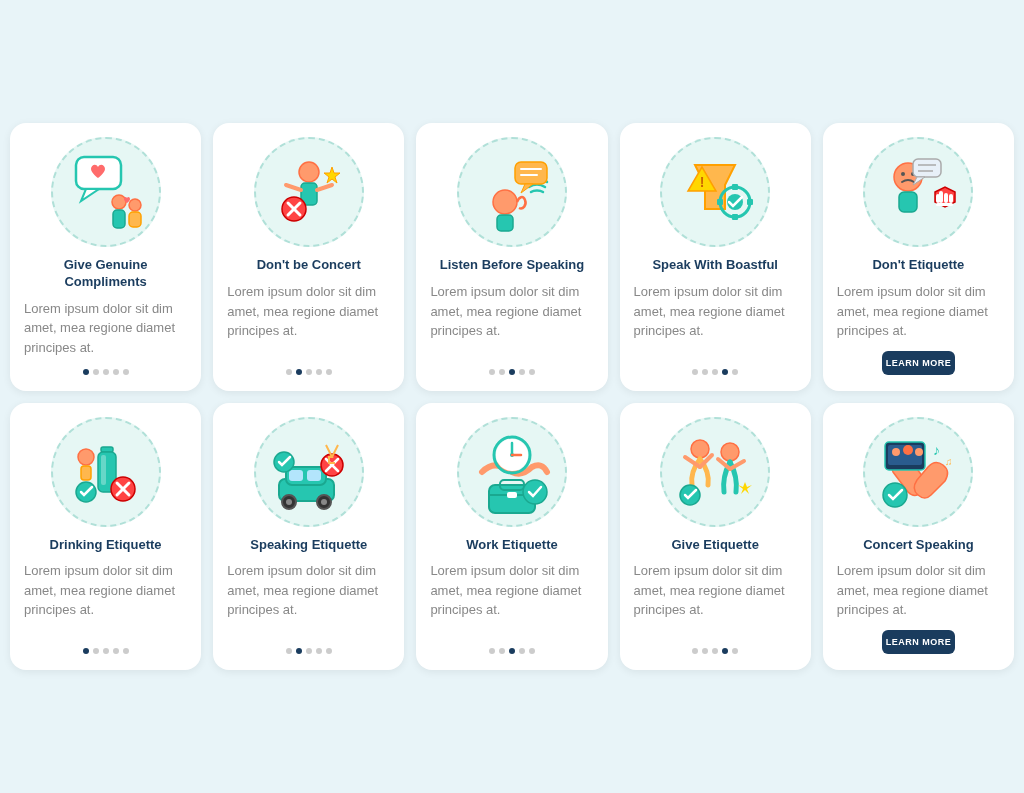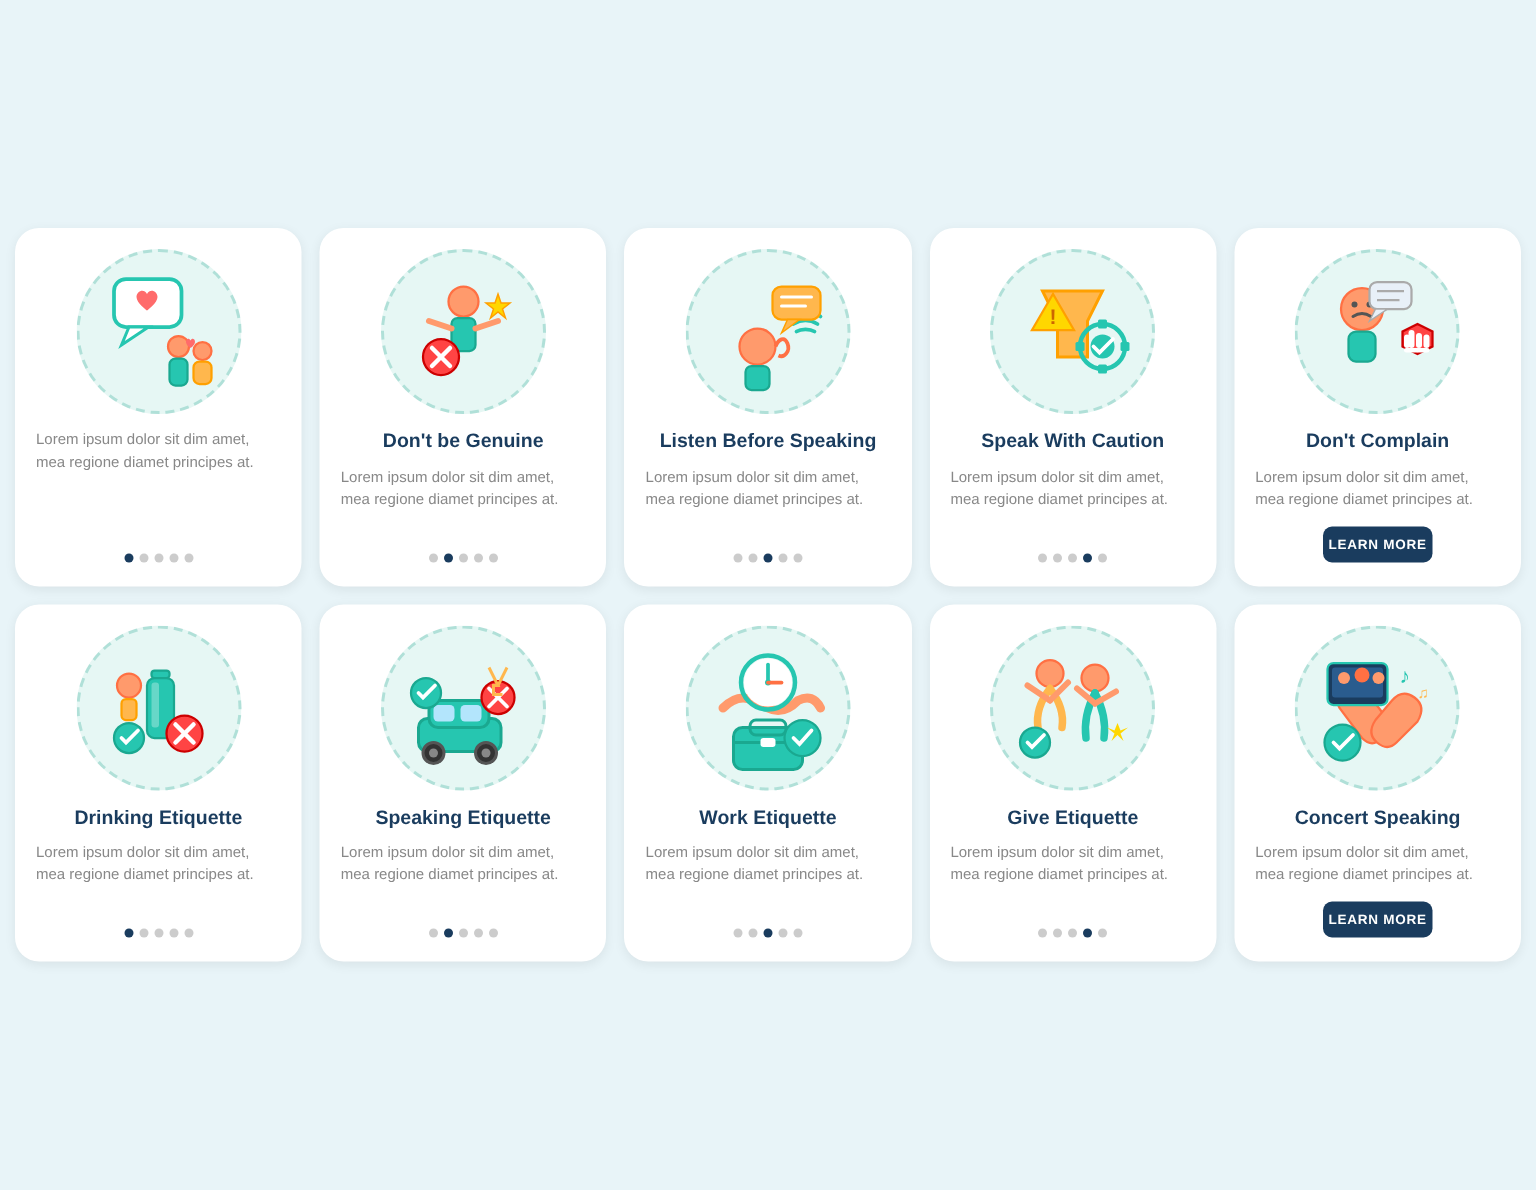--- a/index.html
+++ b/index.html
@@ -52,21 +52,21 @@
     }
     .card-title {
       font-weight: 700;
       font-size: 13px;
       color: #1a3c5e;
       text-align: center;
       margin-bottom: 8px;
       line-height: 1.3;
     }
     .card-desc {
-      font-size: 10px;
+      font-size: 13px;
       color: #888;
       text-align: left;
       line-height: 1.5;
       width: 100%;
       flex: 1;
     }
     .dots {
       display: flex;
       gap: 4px;
       margin-top: 10px;
@@ -117,20 +117,21 @@
 
           <circle cx="58" cy="55" r="7" fill="#ff9a6c" stroke="#ff7043" stroke-width="1.5"></circle>
           <rect x="52" y="63" width="12" height="18" rx="4" fill="#26c6b0" stroke="#1aa890" stroke-width="1.5"></rect>
           <circle cx="74" cy="58" r="6" fill="#ff9a6c" stroke="#ff7043" stroke-width="1.5"></circle>
           <rect x="68" y="65" width="12" height="15" rx="4" fill="#ffb74d" stroke="#ffa000" stroke-width="1.5"></rect>
 
           <path d="M63 52 C63 50,65 49,66 51 C67 49,69 50,69 52 C69 54,66 56,66 56 C66 56,63 54,63 52Z" fill="#ff6b6b"></path>
         </svg>
       </div>
     </div>
+    <div class="card-title">Give Genuine Compliments</div>
     <div class="card-desc">Lorem ipsum dolor sit dim amet, mea regione diamet principes at.</div>
     <div class="dots">
       <div class="dot active"></div>
       <div class="dot"></div>
       <div class="dot"></div>
       <div class="dot"></div>
       <div class="dot"></div>
     </div>
   </div>
 
@@ -146,21 +147,21 @@
           <line x1="53" y1="43" x2="68" y2="38" stroke="#ff9a6c" stroke-width="4" stroke-linecap="round"></line>
 
           <polygon points="68,20 70,26 76,26 71,30 73,36 68,32 63,36 65,30 60,26 66,26" fill="#ffd700" stroke="#ffa000" stroke-width="1"></polygon>
 
           <circle cx="30" cy="62" r="12" fill="#ff4444" stroke="#cc0000" stroke-width="1.5"></circle>
           <line x1="24" y1="56" x2="36" y2="68" stroke="#fff" stroke-width="3" stroke-linecap="round"></line>
           <line x1="36" y1="56" x2="24" y2="68" stroke="#fff" stroke-width="3" stroke-linecap="round"></line>
         </svg>
       </div>
     </div>
-    <div class="card-title">Don't be Genuine</div>
+    <div class="card-title">Don't be Concert</div>
     <div class="card-desc">Lorem ipsum dolor sit dim amet, mea regione diamet principes at.</div>
     <div class="dots">
       <div class="dot"></div>
       <div class="dot active"></div>
       <div class="dot"></div>
       <div class="dot"></div>
       <div class="dot"></div>
     </div>
   </div>
 
@@ -213,21 +214,21 @@
           <rect x="47" y="52" width="6" height="6" rx="1" fill="#26c6b0"></rect>
           <rect x="77" y="52" width="6" height="6" rx="1" fill="#26c6b0"></rect>
 
           <polygon points="32,20 18,44 46,44" fill="#ffd700" stroke="#ffa000" stroke-width="1.5"></polygon>
           <text x="32" y="40" text-anchor="middle" font-size="14" font-weight="bold" fill="#cc6600">!</text>
 
           <path d="M59 55 L63 59 L72 50" fill="none" stroke="#fff" stroke-width="2.5" stroke-linecap="round"></path>
         </svg>
       </div>
     </div>
-    <div class="card-title">Speak With Caution</div>
+    <div class="card-title">Speak With Boastful</div>
     <div class="card-desc">Lorem ipsum dolor sit dim amet, mea regione diamet principes at.</div>
     <div class="dots">
       <div class="dot"></div>
       <div class="dot"></div>
       <div class="dot"></div>
       <div class="dot active"></div>
       <div class="dot"></div>
     </div>
   </div>
 
@@ -251,21 +252,21 @@
           <rect x="63" y="47" width="4" height="9" rx="2" fill="#fff"></rect>
           <rect x="63" y="56" width="17" height="3" rx="1.5" fill="#fff"></rect>
 
           <rect x="40" y="12" width="28" height="18" rx="5" fill="#e8f0f8" stroke="#aaa" stroke-width="1.5"></rect>
           <polygon points="44,30 40,38 52,30" fill="#e8f0f8" stroke="#aaa" stroke-width="1"></polygon>
           <line x1="45" y1="18" x2="63" y2="18" stroke="#aaa" stroke-width="1.5"></line>
           <line x1="45" y1="24" x2="60" y2="24" stroke="#aaa" stroke-width="1.5"></line>
         </svg>
       </div>
     </div>
-    <div class="card-title">Don't Complain</div>
+    <div class="card-title">Don't Etiquette</div>
     <div class="card-desc">Lorem ipsum dolor sit dim amet, mea regione diamet principes at.</div>
     <button class="learn-btn">LEARN MORE</button>
   </div>
 
   <div class="card">
     <div class="card-icon-area">
       <div class="circle-bg">
         <svg class="icon-svg" viewBox="0 0 90 90" xmlns="http://www.w3.org/2000/svg">
 
           <rect x="40" y="20" width="12" height="5" rx="2" fill="#26c6b0" stroke="#1aa890" stroke-width="1.5"></rect>

